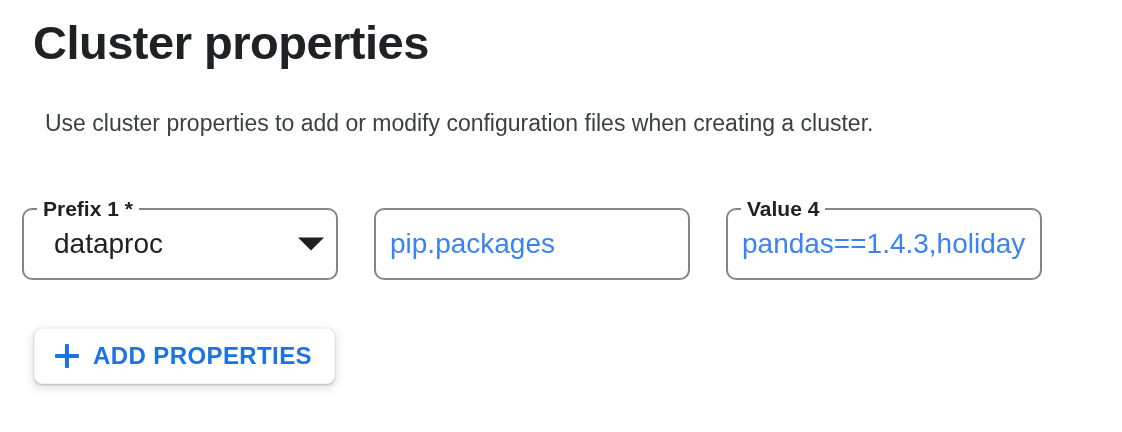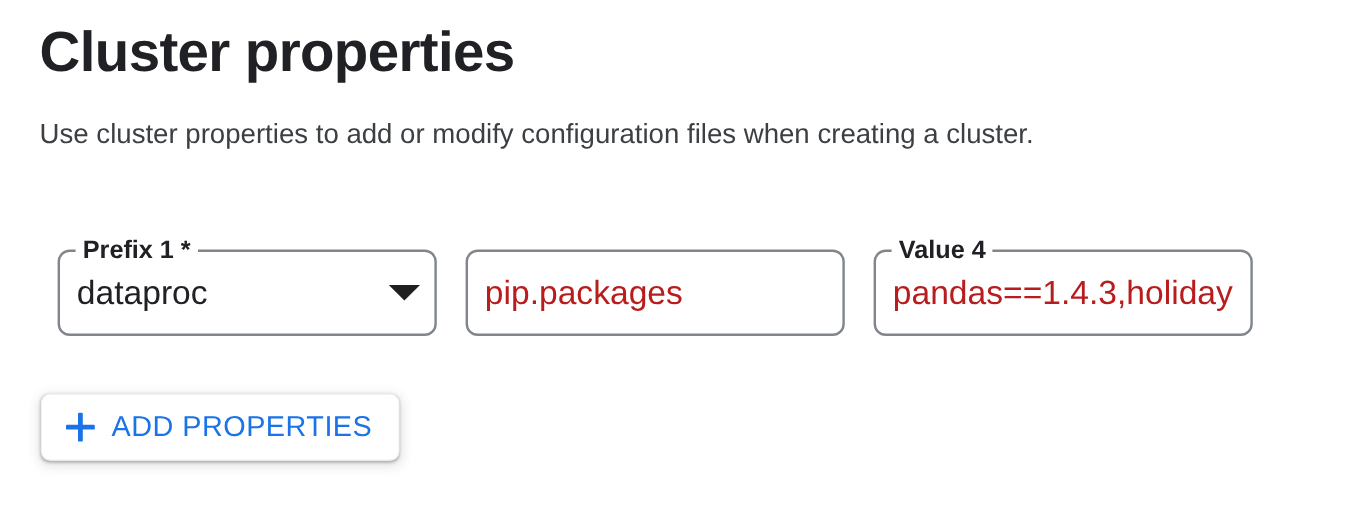--- a/index.html
+++ b/index.html
@@ -16,46 +16,46 @@
     font-size: 47px; line-height: 54px; font-weight: 700;
     letter-spacing: -0.5px; color: #202124;
   }
   .page-desc {
     position: absolute; left: 33px; top: 96px;
     font-size: 23px; line-height: 30px; font-weight: 400;
     color: #3c4043;
   }
 
   .fields-row {
-    position: absolute; left: 48px; top: 208px;
-    display: flex; gap: 24px; justify-content: center;
+    position: absolute; left: 22px; top: 208px;
+    display: flex; gap: 36px; justify-content: center;
   }
   .field {
     position: relative; box-sizing: border-box;
     width: 316px; height: 72px;
     border: 2px solid #80868b; border-radius: 10px;
     background: #fff;
   }
   .field-label {
     position: absolute; top: -14px; left: 13px;
     background: #fff; padding: 0 6px;
     font-size: 21px; line-height: 26px; font-weight: 700;
     color: #202124; white-space: nowrap;
   }
   .field-input {
     box-sizing: border-box; width: 100%; height: 100%;
     border: 0; outline: 0; background: transparent;
     border-radius: 10px;
     padding: 0 8px 0 14px;
     font-family: "Liberation Sans", sans-serif;
-    font-size: 28px; color: #b91c1c;
+    font-size: 28px; color: #3b82f6;
   }
   .select-box {
     display: flex; align-items: center;
-    height: 100%; padding-left: 14px;
+    height: 100%; padding-left: 30px;
     font-size: 28px; color: #202124;
     cursor: pointer; border-radius: 10px;
   }
   .caret-down {
     position: absolute; right: 12px; top: 50%;
     transform: translateY(-50%);
     width: 0; height: 0;
     border-left: 13px solid transparent;
     border-right: 13px solid transparent;
     border-top: 13px solid #1f1f1f;
@@ -64,41 +64,41 @@
   .add-btn {
     position: absolute; left: 34px; top: 328px;
     height: 56px; box-sizing: border-box;
     display: flex; align-items: center; gap: 14px;
     padding: 0 22px 0 20px;
     background: #ffffff;
     border: 1px solid #f1f1f1; border-radius: 8px;
     box-shadow: 0 1px 2px rgba(60,64,67,.30), 0 3px 9px 2px rgba(60,64,67,.13);
     color: #1a73e8;
     font-family: "Liberation Sans", sans-serif;
-    font-size: 24px; font-weight: 400; letter-spacing: 0.4px;
+    font-size: 24px; font-weight: 700; letter-spacing: 0.4px;
     cursor: pointer; white-space: nowrap;
   }
   .plus-icon { position: relative; width: 24px; height: 24px; flex: 0 0 auto; }
   .plus-icon::before {
     content: ""; position: absolute; left: 0; top: 10px;
     width: 24px; height: 4px; background: #1a73e8; border-radius: 1px;
   }
   .plus-icon::after {
     content: ""; position: absolute; left: 10px; top: 0;
     width: 4px; height: 24px; background: #1a73e8; border-radius: 1px;
   }
 </style>
 </head>
 <body>
 
 <div class="page">
 
   <h1 class="page-title" style="margin:0">Cluster properties</h1>
 
-  <p class="page-desc" style="margin:0">Use cluster properties to add or modify configuration files when creating a cluster.</p>
+  <p class="page-desc" style="margin:12px">Use cluster properties to add or modify configuration files when creating a cluster.</p>
 
   <div class="fields-row">
 
     <div class="field">
       <span class="field-label">Prefix 1 *</span>
       <div class="select-box">
         <span>dataproc</span>
       </div>
       <span class="caret-down"></span>
     </div>

